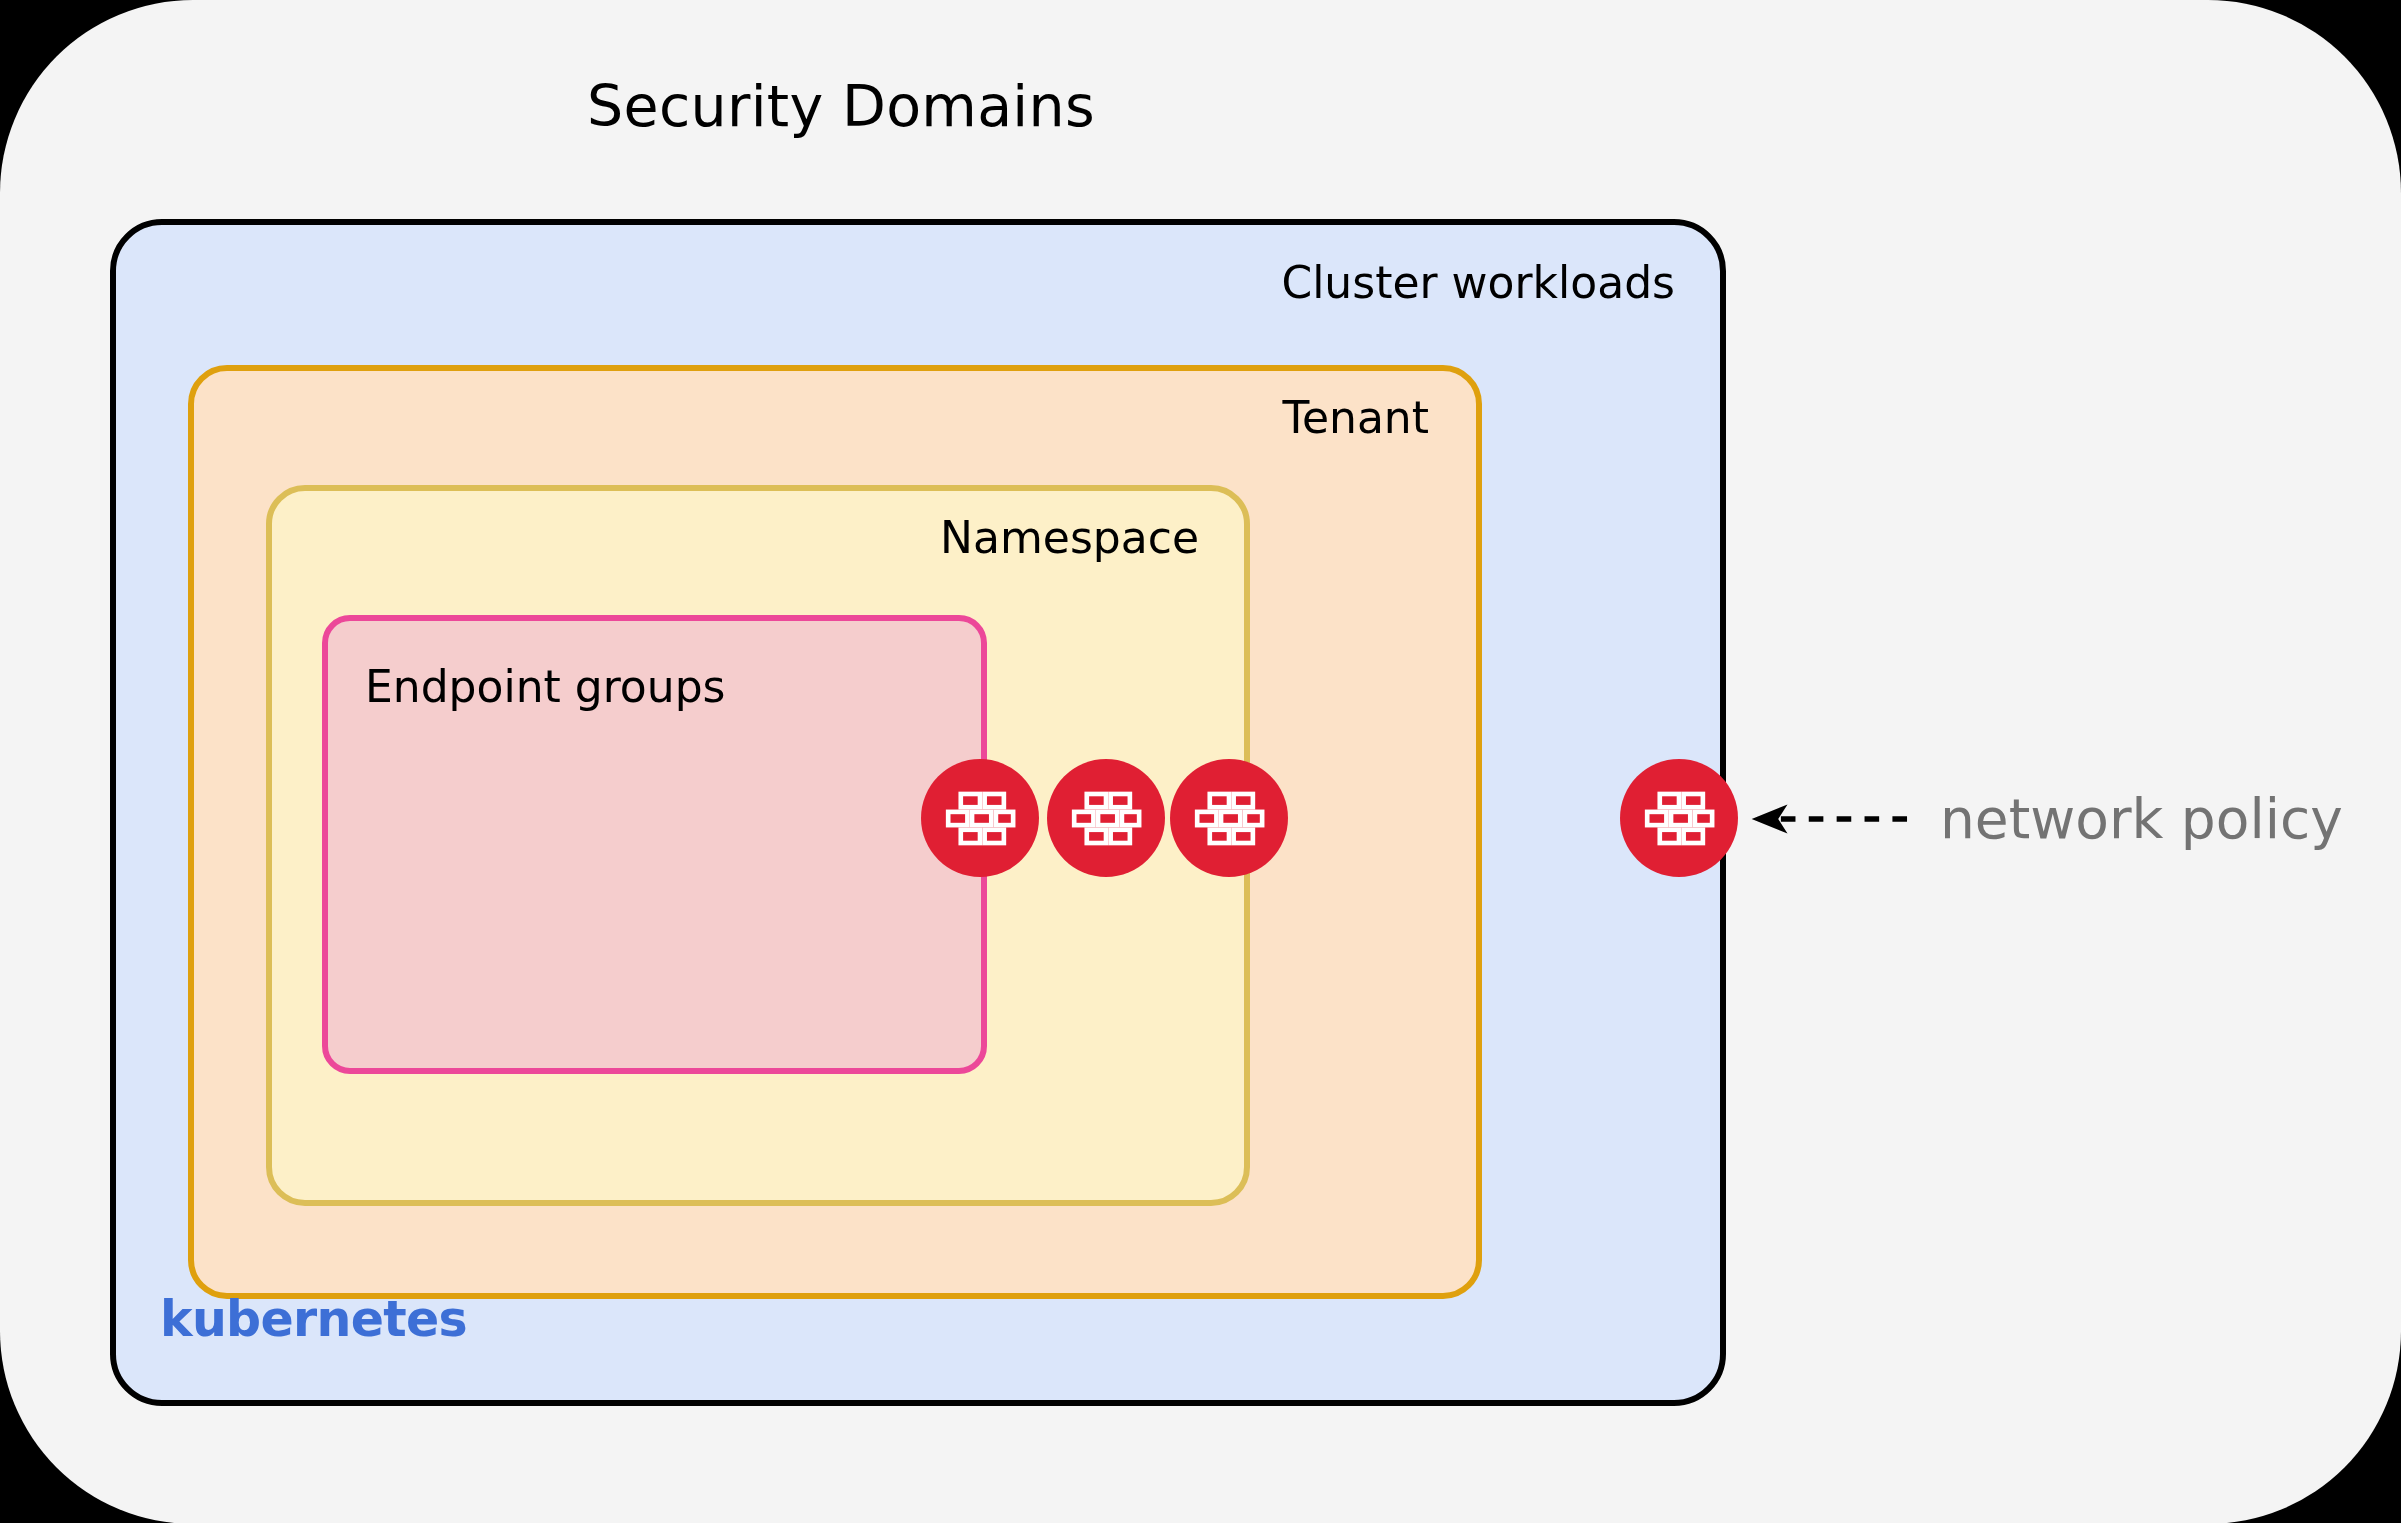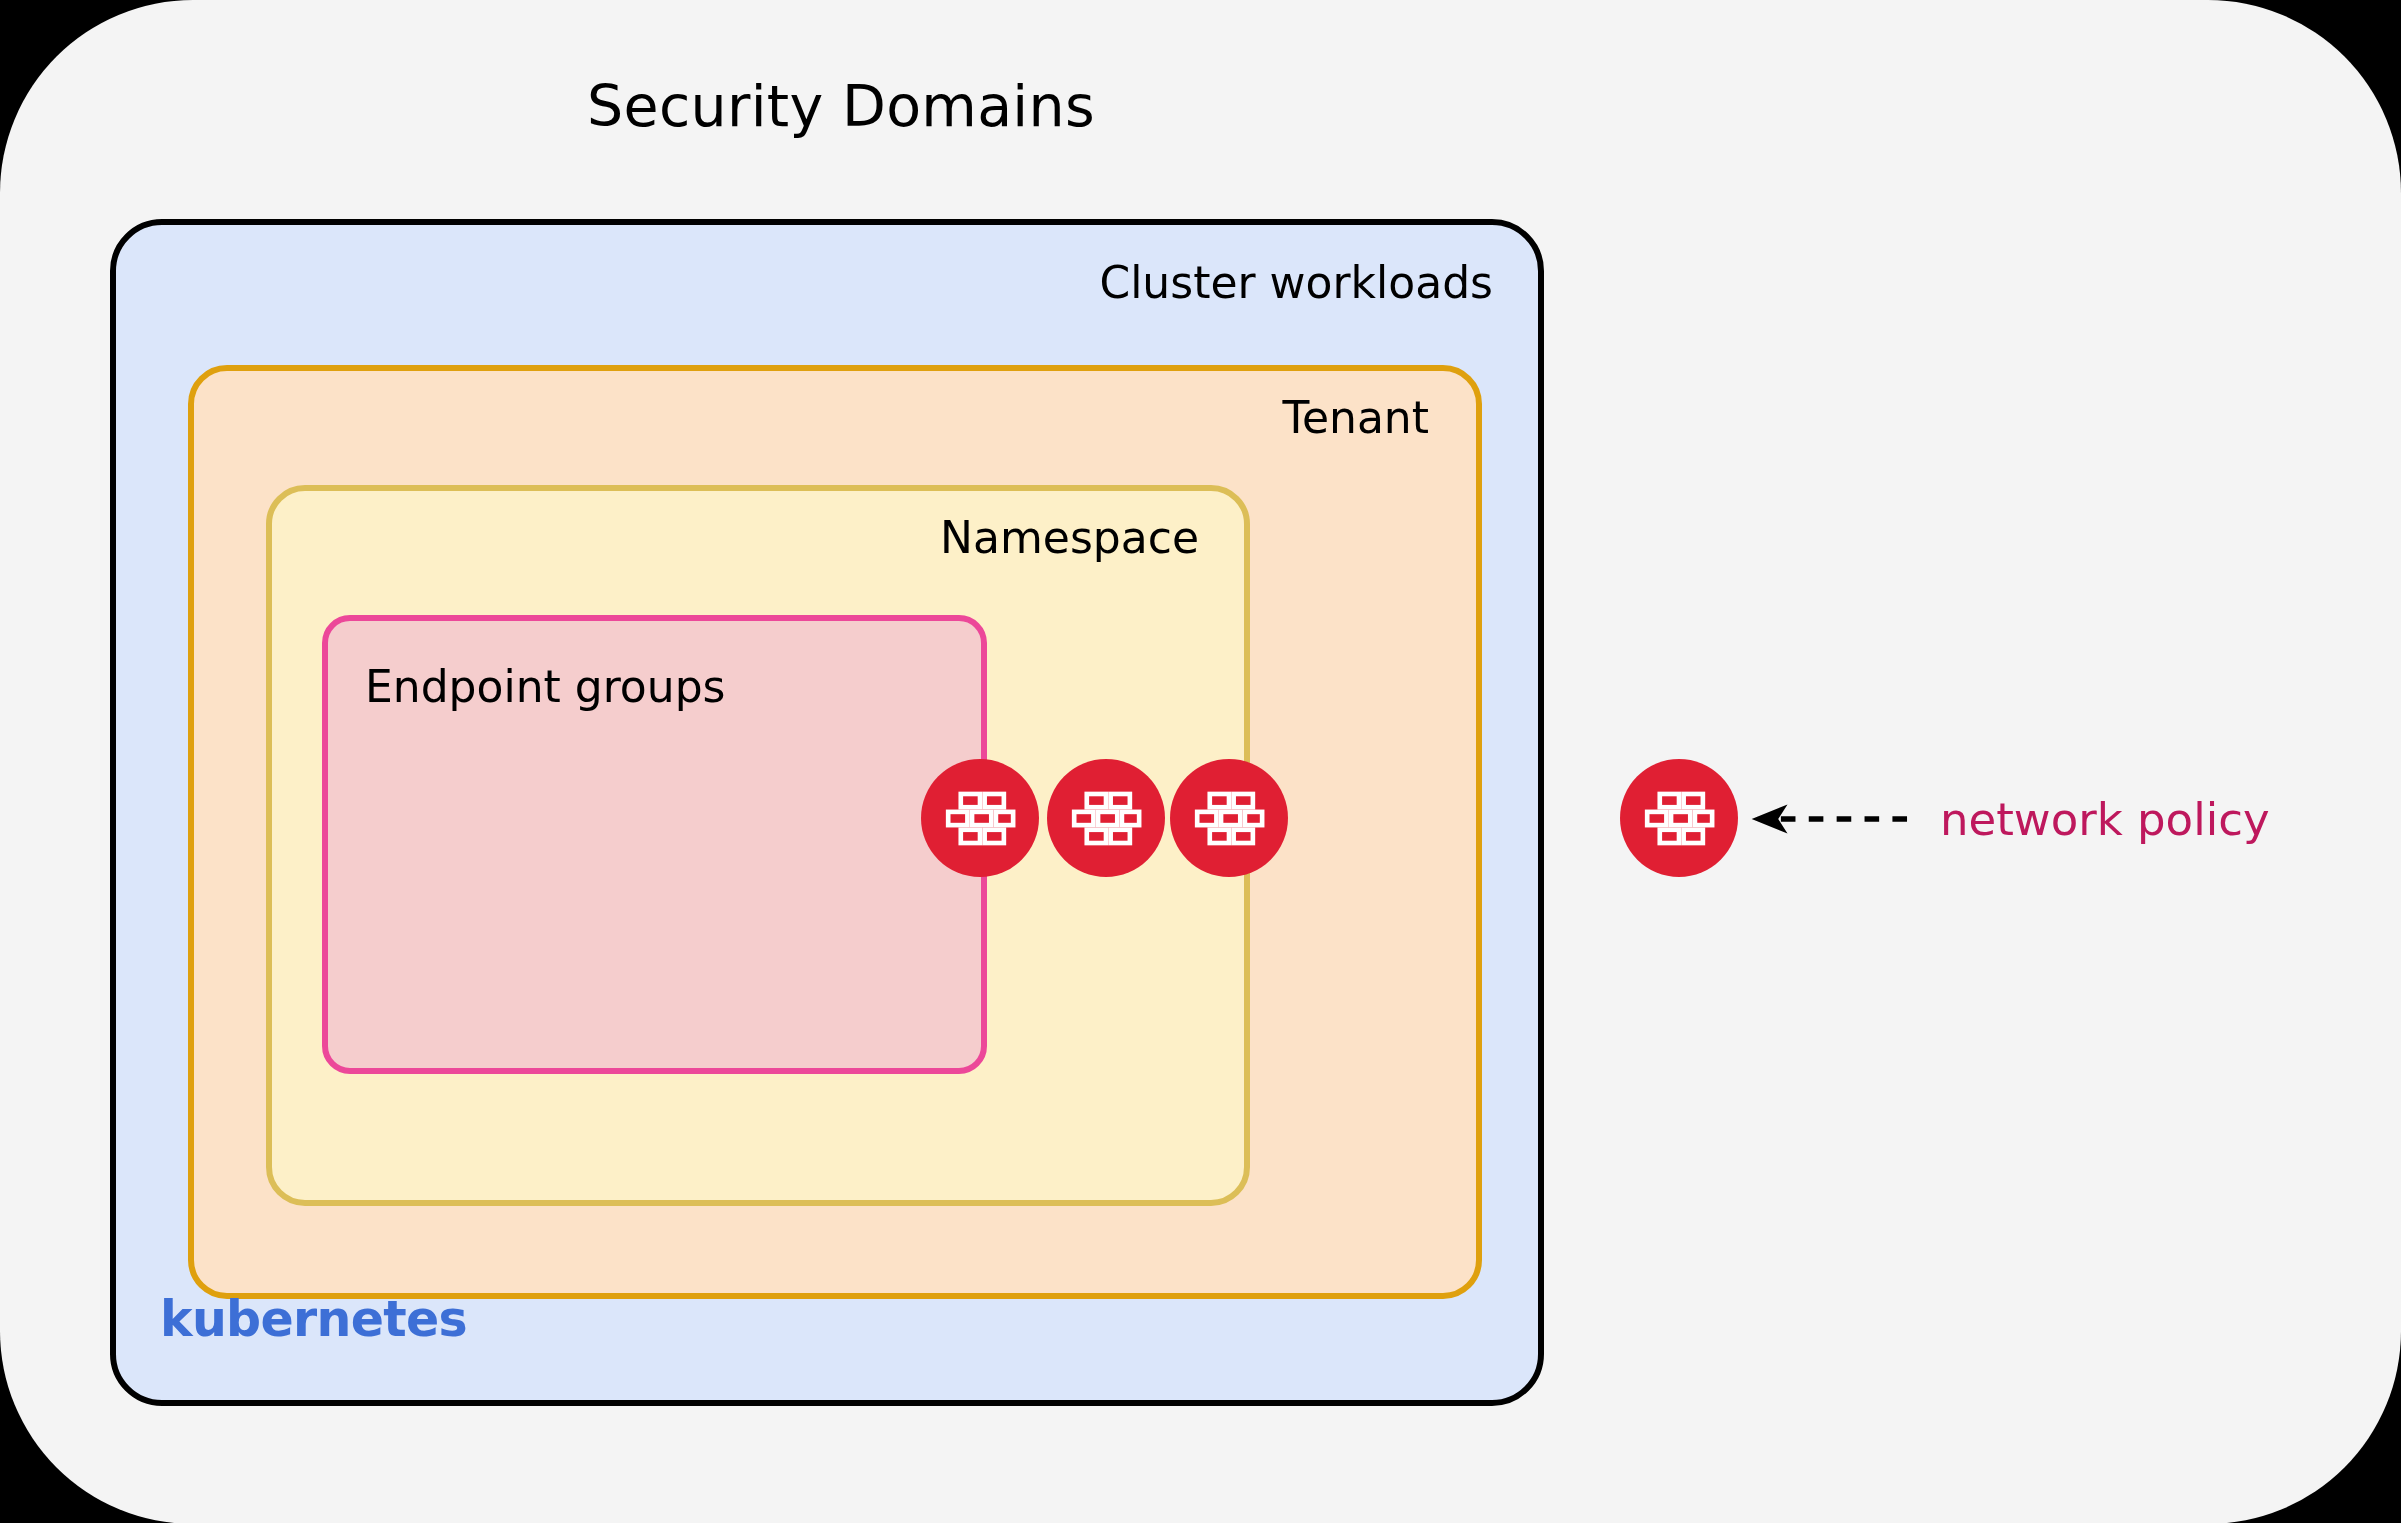--- a/index.html
+++ b/index.html
@@ -41,21 +41,21 @@
 
   
   .domain-box {
     position: absolute;
     box-sizing: border-box;
   }
 
   #box-cluster {
     left: 110px;
     top: 219px;
-    width: 1434px;
+    width: 1616px;
     height: 1187px;
     background: #dbe6fa;
     border: 6px solid #000000;
     border-radius: 52px;
   }
 
   #box-tenant {
     left: 182px;
     top: 348px;
     width: 1294px;
@@ -150,22 +150,22 @@
     height: 80px;
     display: flex;
     align-items: center;
   }
   #annotation-arrow {
     width: 166px;
     height: 40px;
     display: block;
   }
   #annotation-label {
-    font-size: 45px;
-    color: #be185d;
+    font-size: 55px;
+    color: #737373;
     white-space: nowrap;
     margin-left: 25px;
   }
 </style>
 </head>
 <body>
 
 <div id="canvas">
 
   <div id="page-title">Security Domains</div>

